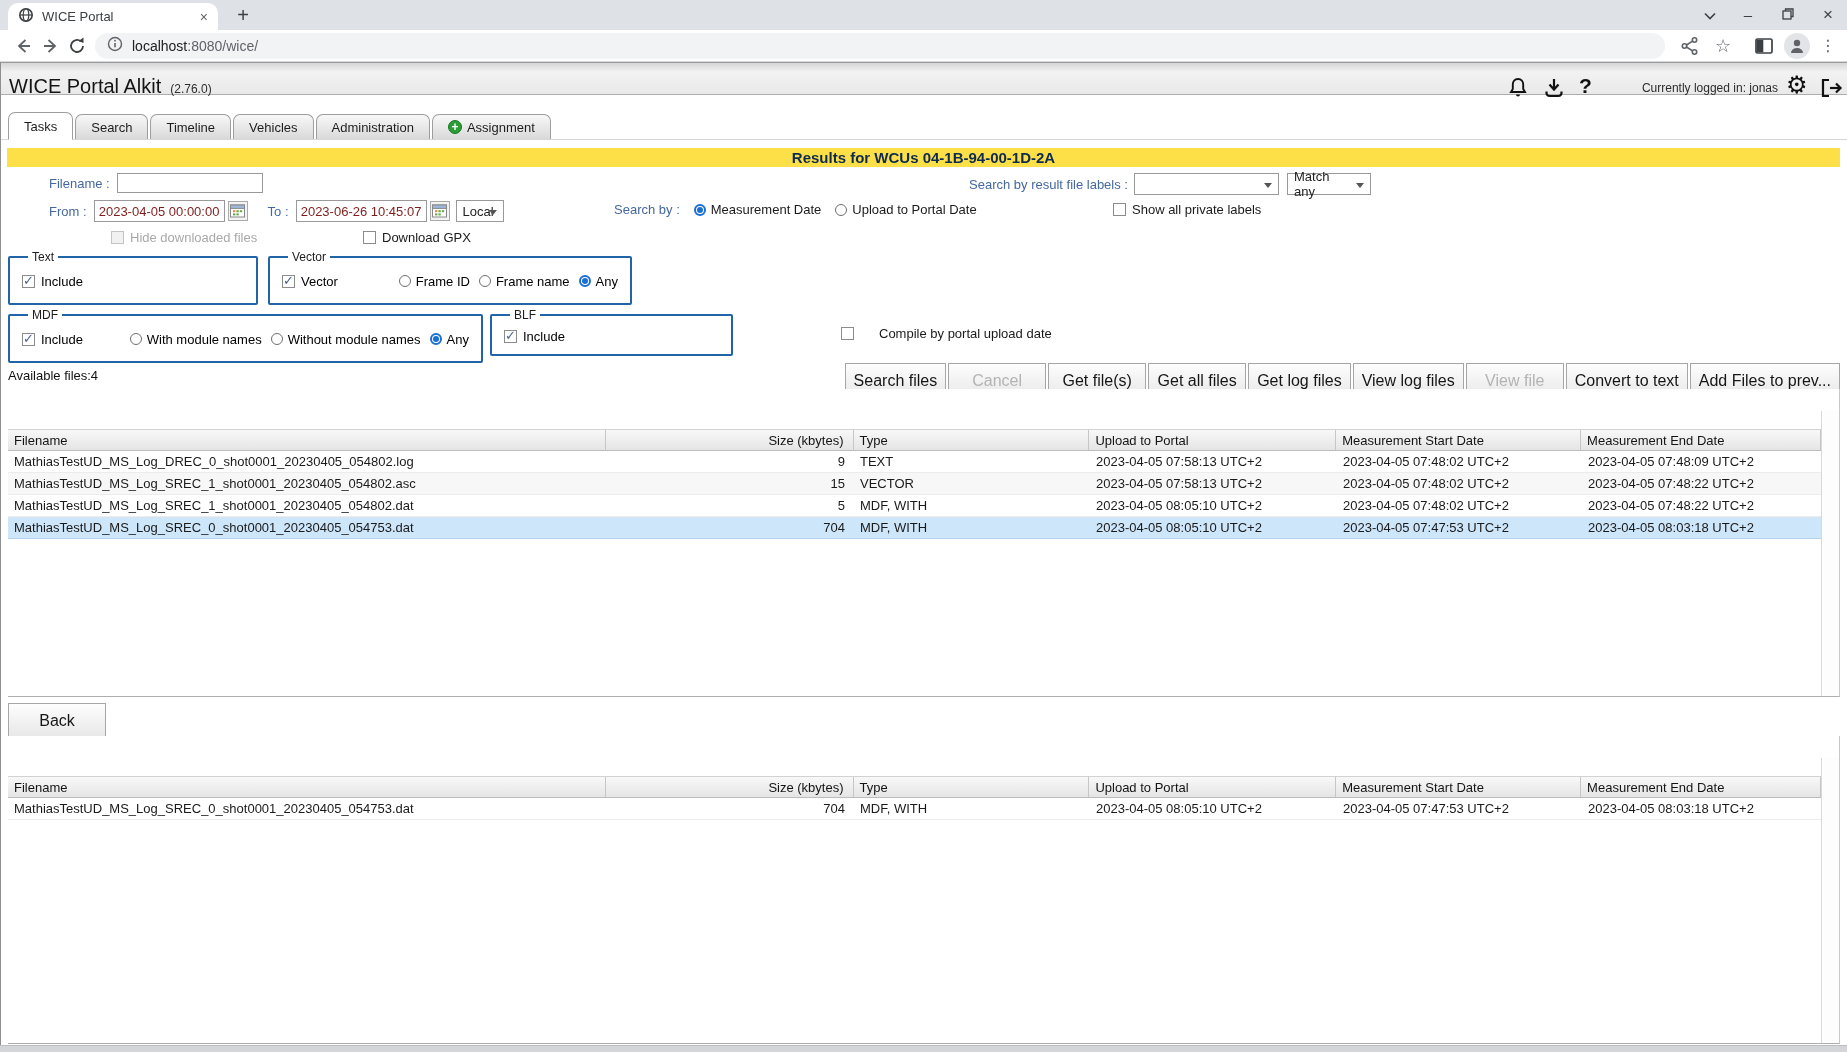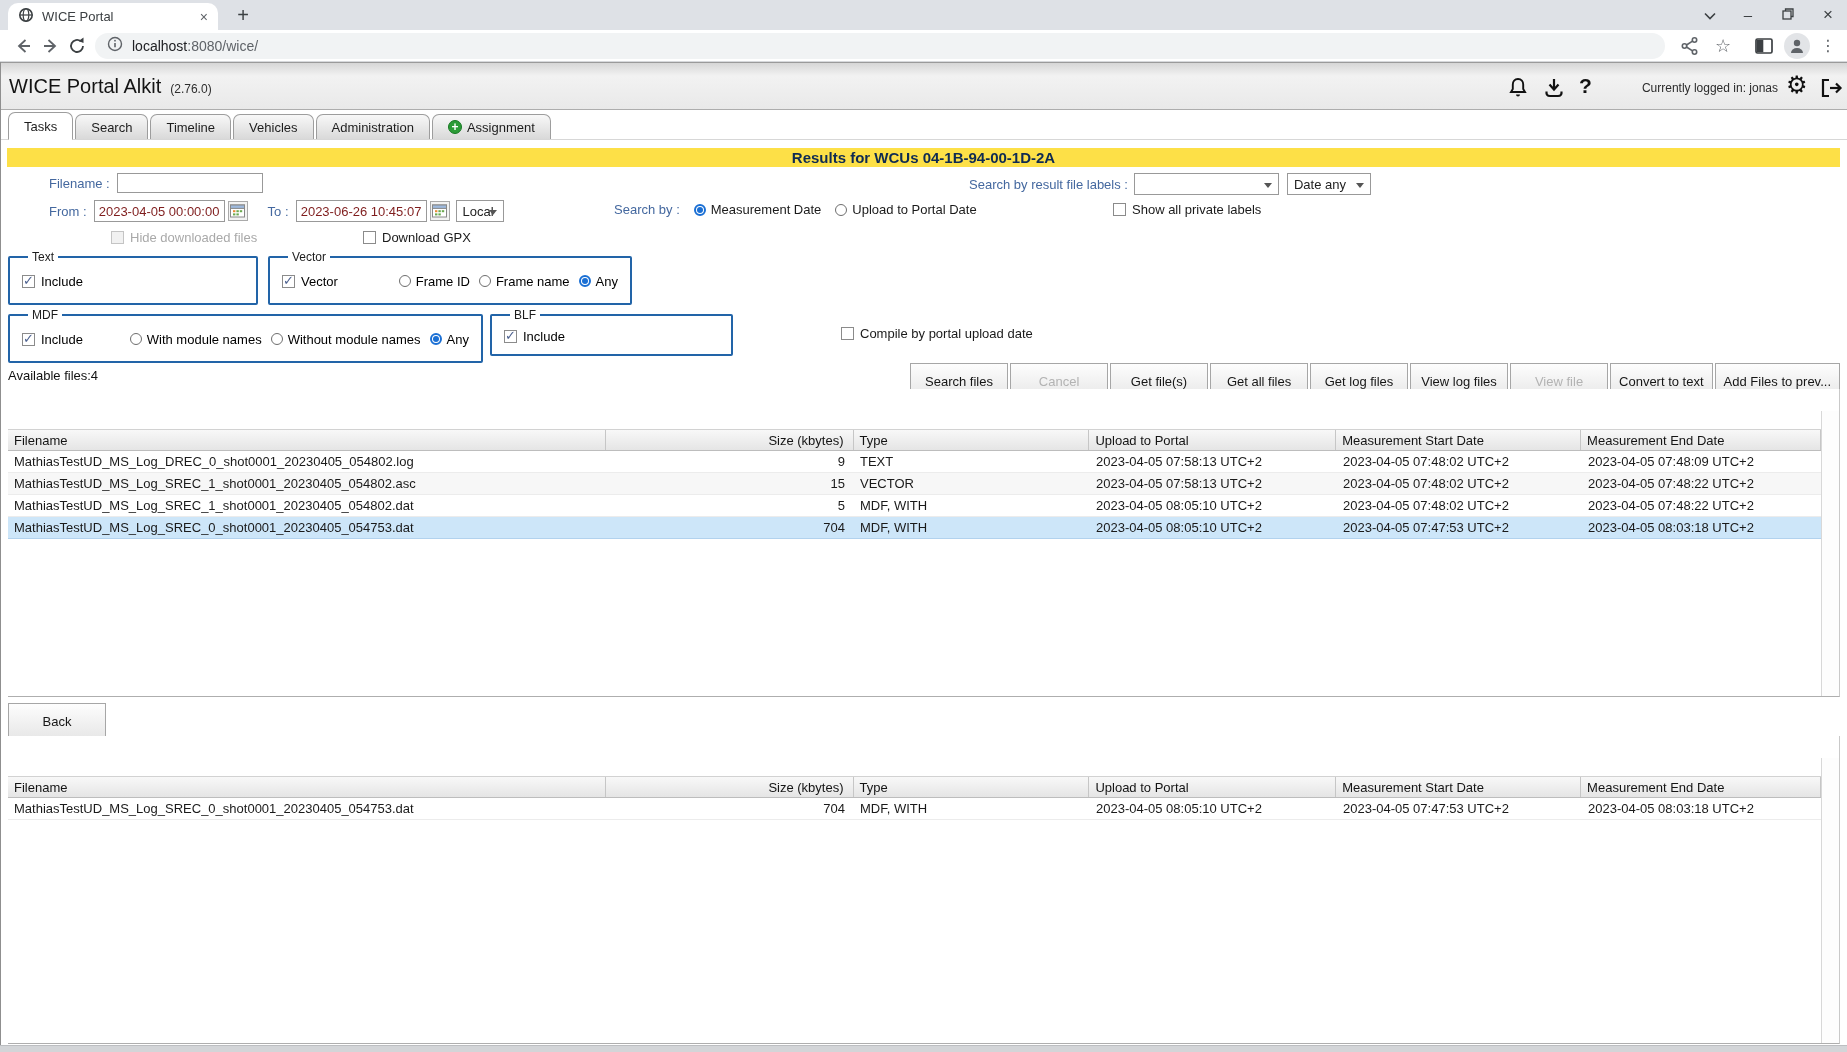--- a/index.html
+++ b/index.html
@@ -26,21 +26,21 @@
   .url { font-size:14px; color:#202124; }
   .url .rest { color:#5f6368; }
   .ticon { position:absolute; top:4px; }
   .avatar-btn { position:absolute; top:3px; width:26px; height:26px; border-radius:50%; background:#e2e4e7;
                 display:flex; align-items:center; justify-content:center; }
   .dots { font-size:16px; color:#5f6368; letter-spacing:0; line-height:24px; text-align:center; }
   .star { font-size:18px; color:#5f6368; line-height:24px; text-align:center; }
 
   
   .pageedge { position:absolute; left:0; top:62px; bottom:7px; width:1px; background:#8f8f8f; z-index:9; }
-  .appheader { position:absolute; top:62px; left:0; right:0; height:48px;
+  .appheader { position:absolute; top:62px; left:0; right:0; height:33px;
                background:linear-gradient(#d6d6d6 0%, #f2f2f2 28%, #e9e9e9 100%);
                border-top:1px solid #9a9a9a; border-bottom:1px solid #adadad; }
   .apptitle { position:absolute; left:9px; top:12px; font-size:20px; color:#141414; }
   .apptitle .version { font-size:12px; color:#2d2d2d; margin-left:9px; }
   .hicon { position:absolute; top:13px; }
   .loggedin { position:absolute; top:18px; left:1640px; width:138px; font-size:12px; color:#2c2c2c;
               text-align:right; white-space:nowrap; }
   .qmark { font-size:21px; font-weight:bold; color:#111; }
   .gearglyph { font-size:24px; color:#111; line-height:24px; }
 
@@ -80,21 +80,21 @@
   .radio.sel { border:2px solid #1a6fd4; }
   .radio.sel::after { content:""; position:absolute; left:1px; top:1px; width:6px; height:6px;
                       border-radius:50%; background:#1a6fd4; }
   .rlabel { margin-left:5px; white-space:nowrap; }
   fieldset.fgroup { position:absolute; border:2px solid #2264a8; border-radius:2px; padding:0 12px; }
   fieldset.fgroup legend { font-size:12px; color:#1c1c1c; padding:0 4px; margin-left:6px; }
   .fcontent { display:flex; align-items:center; height:34px; font-size:13px; }
 
   
   .btnrow { position:absolute; top:363px; right:7px; display:flex; gap:2px; }
-  .btn { height:36px; background:linear-gradient(#fdfdfd,#e7e7e7); border:1px solid #a6a6a6; font-size:13px;
+  .btn { height:36px; background:linear-gradient(#fdfdfd,#e7e7e7); border:1px solid #a6a6a6; font-size:16px;
          color:#161616; display:inline-flex; align-items:center; justify-content:center; padding:0 8px;
          min-width:98px; white-space:nowrap; }
   .btn.disabled { color:#b3b3b3; }
   .availtext { position:absolute; left:8px; top:368px; font-size:13px; color:#111; }
 
   
   .ftable { position:absolute; left:8px; width:1832px; background:#fff; border-bottom:1px solid #aeaeae;
             border-right:1px solid #c9c9c9; }
   .thead { display:flex; height:22px; background:linear-gradient(#f8f8f8,#e5e5e5); border-top:1px solid #d2d2d2;
            border-bottom:1px solid #bdbdbd; font-size:13px; color:#141414;margin-top:40px; }
@@ -257,21 +257,21 @@
   <div class="resultsbar">Results for WCUs 04-1B-94-00-1D-2A</div>
 
   <div class="frow" style="left:8px; top:173px;">
     <span class="bluelabel">Filename :</span>
     <input class="tinput" style="width: 146px; margin-left: 7px;" value="">
   </div>
 
   <div class="frow" style="left:928px; top:173px;">
     <span class="bluelabel">Search by result file labels :</span>
     <div class="select" style="width:145px; margin-left:6px;"></div>
-    <div class="select" style="width:84px; margin-left:8px;">Date any</div>
+    <div class="select" style="width:84px; margin-left:8px;">Match any</div>
   </div>
 
   <div class="frow" style="left:8px; top:200px;">
     <span class="bluelabel">From :</span>
     <input class="tinput dateinput" style="margin-left: 7px;" value="2023-04-05 00:00:00">
     <span class="calbtn">
       <svg width="15" height="14" viewBox="0 0 15 14">
           <rect x="0.5" y="1" width="14" height="12" fill="#fff" stroke="#888"></rect>
           <rect x="0.5" y="1" width="14" height="3.4" fill="#9db9dd" stroke="#888"></rect>
           <rect x="3" y="6.2" width="2.4" height="2" fill="#e98a33"></rect>
@@ -356,21 +356,21 @@
   </fieldset>
 
   <fieldset class="fgroup" style="left:490px; top:308px; width:243px; height:48px;">
     <legend>BLF</legend>
     <div class="fcontent" style="height:28px;">
       <span class="cb checked"></span>
       <span class="cblabel">Include</span>
     </div>
   </fieldset>
 
-  <div class="frow" style="left:800px; top:326px;">
+  <div class="frow" style="left:800px; top:326px;gap:19px;">
     <span class="cb"></span>
     <span class="cblabel">Compile by portal upload date</span>
   </div>
 
   <div class="availtext">Available files:4</div>
   <div class="btnrow">
     <div class="btn">Search files</div>
     <div class="btn disabled">Cancel</div>
     <div class="btn">Get file(s)</div>
     <div class="btn">Get all files</div>

